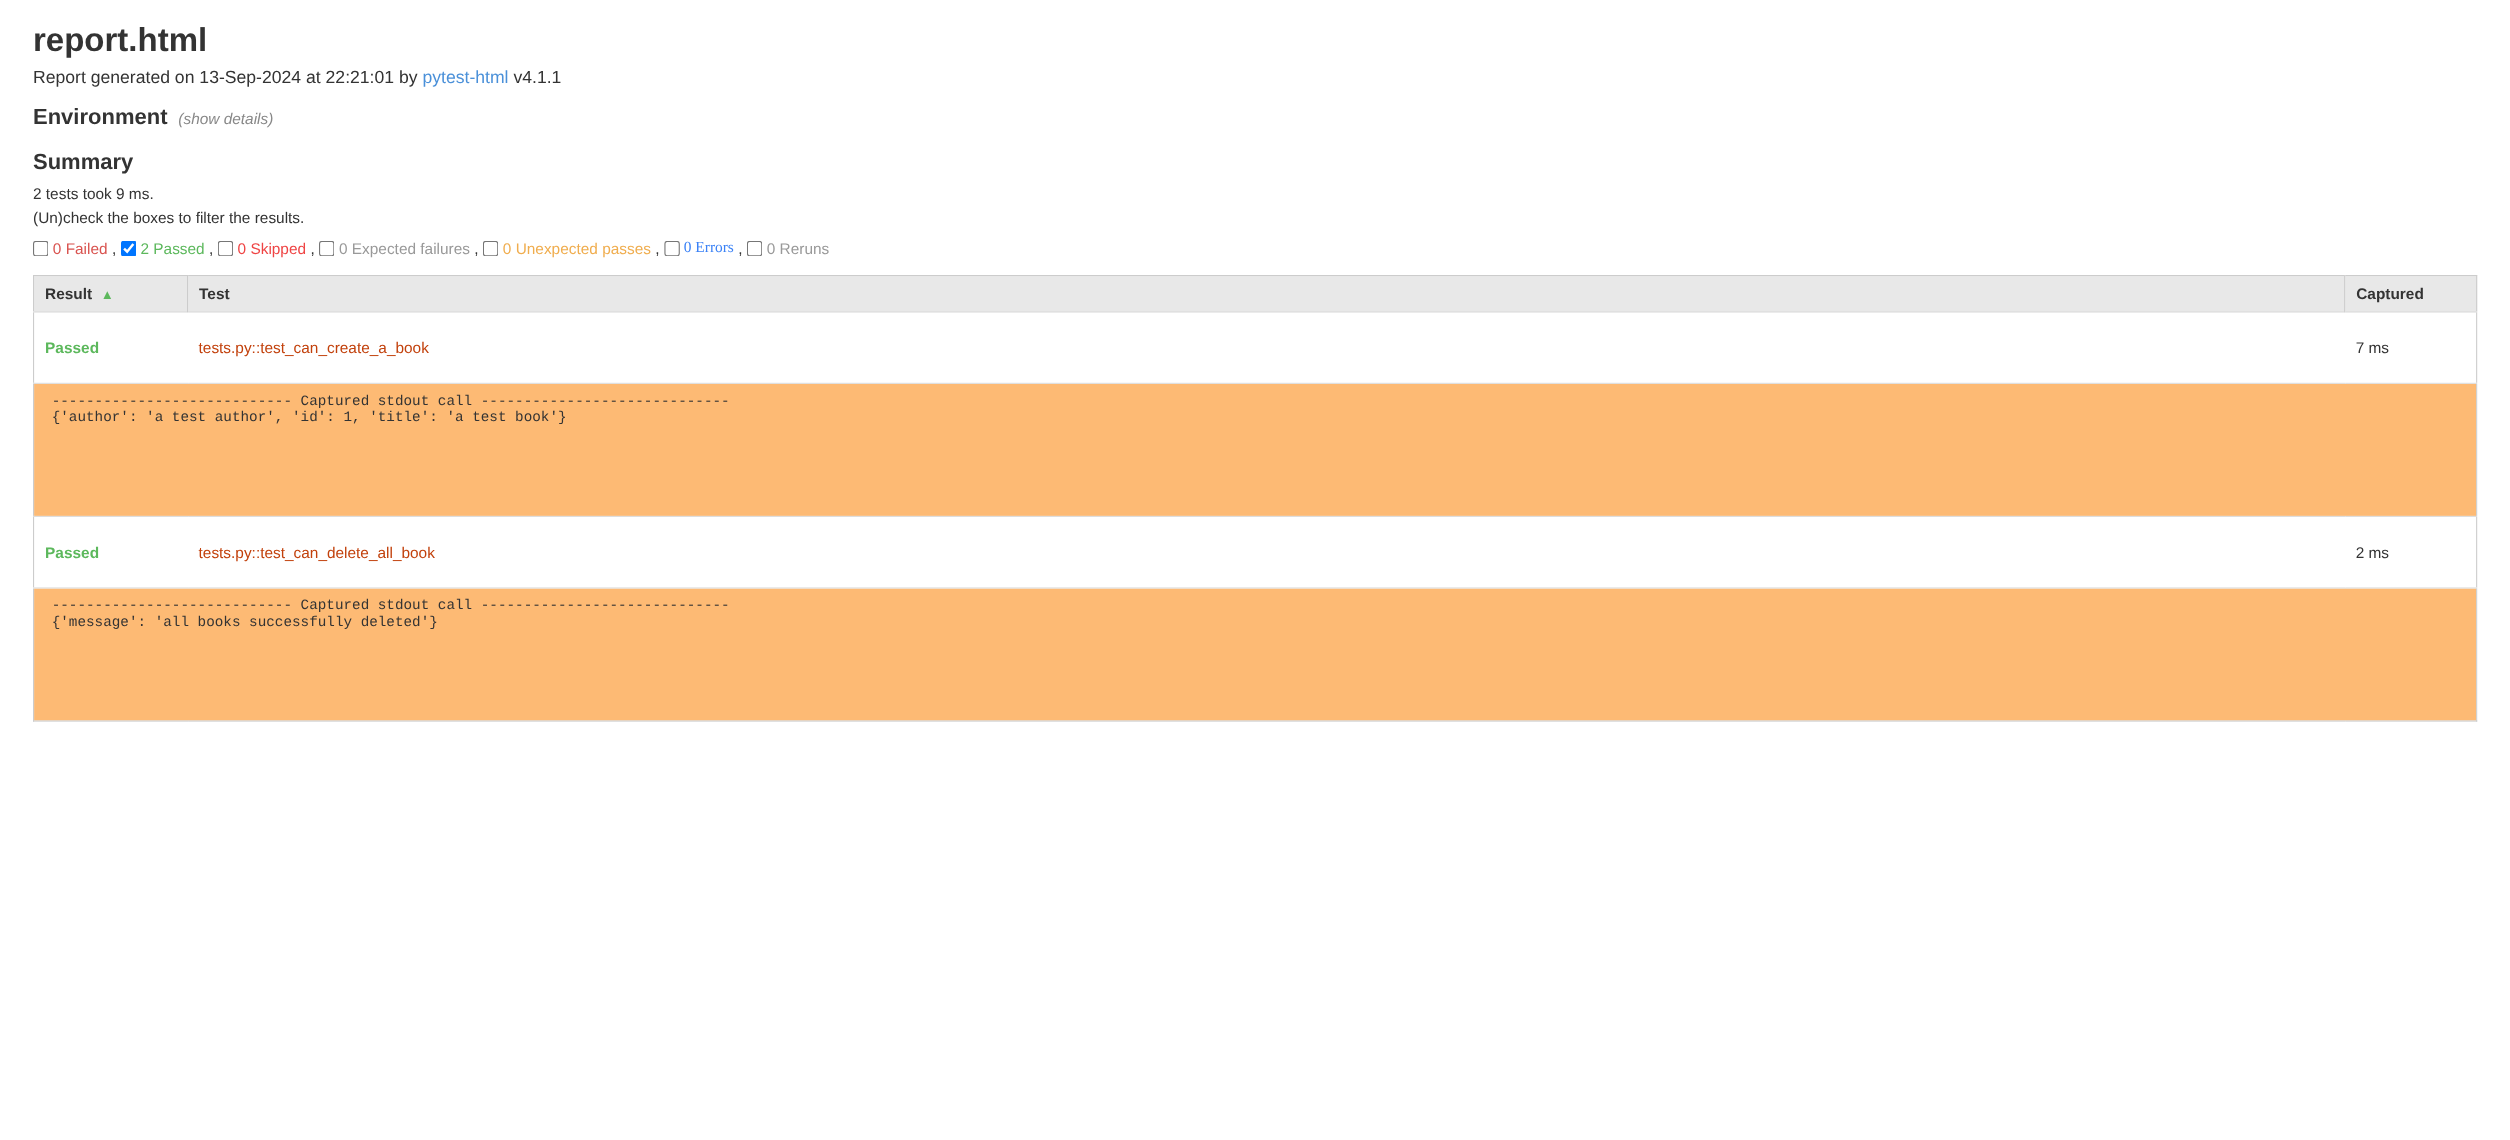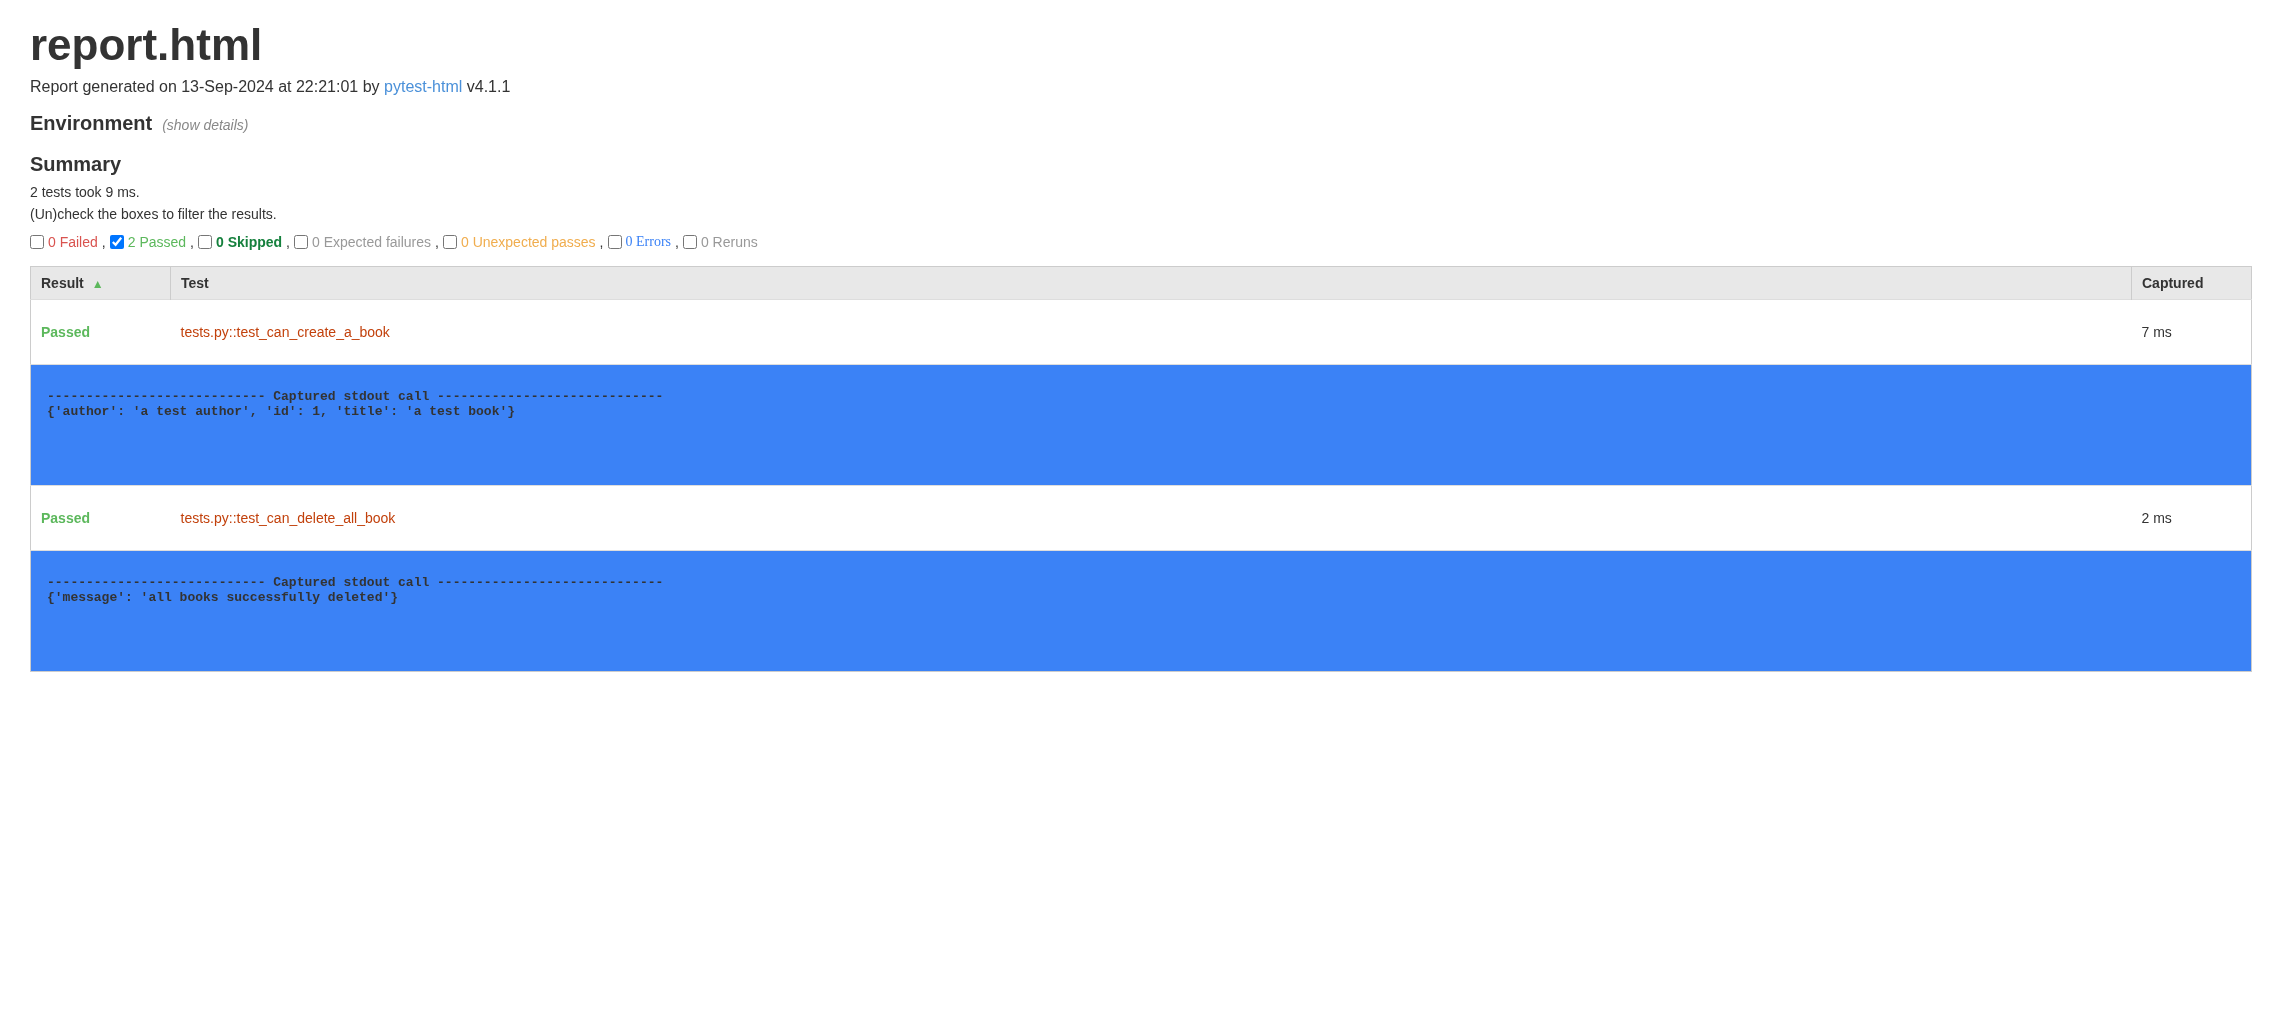--- a/index.html
+++ b/index.html
@@ -4,21 +4,21 @@
   <style>
     * { box-sizing: border-box; margin: 0; padding: 0; }
     body {
       font-family: -apple-system, BlinkMacSystemFont, "Segoe UI", Helvetica, Arial, sans-serif;
       font-size: 14px;
       color: #333;
       background: #fff;
       padding: 20px 30px;
     }
     h1 {
-      font-size: 44px;
+      font-size: 30px;
       font-weight: bold;
       margin-bottom: 8px;
     }
     .report-meta {
       font-size: 16px;
       color: #333;
       margin-bottom: 16px;
     }
     .report-meta a {
       color: #4a90d9;
@@ -67,21 +67,21 @@
       display: flex;
       align-items: center;
       gap: 4px;
     }
     .filter-item input[type="checkbox"] {
       width: 14px;
       height: 14px;
     }
     .color-failed { color: #d9534f; }
     .color-passed { color: #5cb85c; }
-    .color-skipped { color: #15803d; font-weight: bold; }
+    .color-skipped { color: #ef4444; }
     .color-xfail { color: #999; }
     .color-xpass { color: #f0ad4e; }
     .color-error { color: #3b82f6; font-family: Liberation Serif, serif; }
     .color-rerun { color: #999; }
     .separator { color: #333; }
 
     
     .results-table {
       width: 100%;
       border-collapse: collapse;
@@ -147,25 +147,24 @@
     
     .log-row td {
       padding: 0;
       background: #f0f0f0;
       border-top: 1px solid #ddd;
     }
     .log-content {
       font-family: "Courier New", Courier, monospace;
       font-size: 13px;
       color: #333;
-      padding: 24px 16px;
+      padding: 8px 16px;
       white-space: pre-wrap;
-      background: #3b82f6;
+      background: #fdba74;
       min-height: 120px;
-      font-weight: bold;
     }
   </style>
 </head>
 <body>
 
 <h1>report.html</h1>
 
 <p class="report-meta">
   <span>Report generated on 13-Sep-2024 at 22:21:01 by </span><a href="#">pytest-html</a>
   <span>v4.1.1</span>

